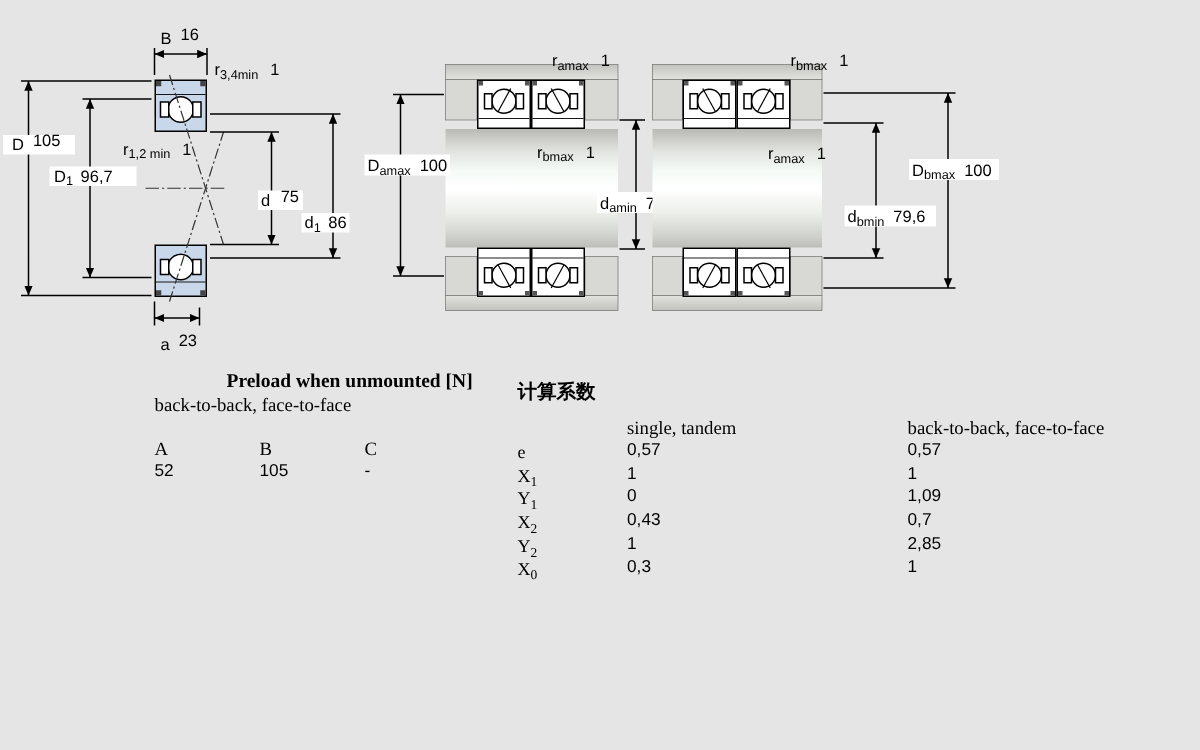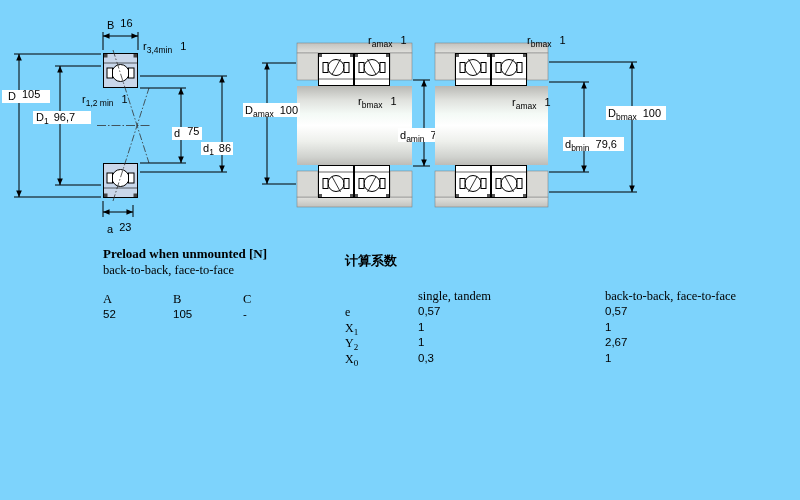--- a/index.html
+++ b/index.html
@@ -1,34 +1,34 @@
 <!DOCTYPE html>
 <html><head>
 <meta charset="utf-8">
 <style>
   html,body{margin:0;padding:0;background:#fff;}
-  #stage{position:relative;width:800px;height:500px;background:#7dd3fc;overflow:hidden;
+  #stage{position:relative;width:800px;height:500px;background:#e5e5e5;overflow:hidden;
          font-family:"Liberation Sans",sans-serif;}
   svg text{font-family:"Liberation Sans",sans-serif;font-size:11px;fill:#000;}
   svg .sub{font-size:8.5px;}
   .tbl{position:absolute;color:#000;}
   #preload-table{left:103px;top:246px;width:260px;}
-  .pt-title{font-family:"Liberation Serif",serif;font-weight:bold;font-size:13px;}
+  .pt-title{font-family:"Liberation Serif",serif;font-weight:bold;font-size:13px;margin-left:48px;}
   .pt-sub{font-family:"Liberation Serif",serif;font-size:12.5px;margin-top:1px;}
   .pt-row{position:relative;height:16px;}
   .pt-head{margin-top:14px;}
   .pt-cell{position:absolute;top:0;}
   .pt-c0{left:0;}.pt-c1{left:70px;}.pt-c2{left:140px;}
   .pt-head .pt-cell{font-family:"Liberation Serif",serif;font-size:12.5px;}
   .pt-vals .pt-cell{font-family:"Liberation Sans",sans-serif;font-size:11.5px;}
   #factors-table{left:345px;top:252px;width:440px;}
   .ft-title{font-family:Liberation Serif, serif;font-weight:bold;font-size:13px;}
   .ft-head{position:relative;height:16px;margin-top:4px;}
   .ft-row{position:relative;height:15.7px;}
-  .ft-cell{position:absolute;top:15px;white-space:nowrap;}
+  .ft-cell{position:absolute;top:4px;white-space:nowrap;}
   .ft-lab{left:0;font-family:"Liberation Serif",serif;font-size:12px;}
   .ft-v1{left:73px;}.ft-v2{left:260px;}
   .ft-head .ft-cell{font-family:"Liberation Serif",serif;font-size:12.5px;}
   .ft-row .ft-v1,.ft-row .ft-v2{font-family:Liberation Sans, sans-serif;font-size:11.5px;}
   .ft-lab sub{font-size:9px;vertical-align:-3px;line-height:0;}
 </style>
 </head>
 <body>
 
 <div id="stage">
@@ -208,23 +208,33 @@
       <span class="ft-cell ft-lab"><span>e</span><sub></sub></span>
       <span class="ft-cell ft-v1">0,57</span>
       <span class="ft-cell ft-v2">0,57</span>
     </div>
     <div class="ft-row">
       <span class="ft-cell ft-lab"><span>X</span><sub>1</sub></span>
       <span class="ft-cell ft-v1">1</span>
       <span class="ft-cell ft-v2">1</span>
     </div>
     <div class="ft-row">
+      <span class="ft-cell ft-lab"><span>Y</span><sub>1</sub></span>
+      <span class="ft-cell ft-v1">0</span>
+      <span class="ft-cell ft-v2">1,09</span>
+    </div>
+    <div class="ft-row">
+      <span class="ft-cell ft-lab"><span>X</span><sub>2</sub></span>
+      <span class="ft-cell ft-v1">0,43</span>
+      <span class="ft-cell ft-v2">0,7</span>
+    </div>
+    <div class="ft-row">
       <span class="ft-cell ft-lab"><span>Y</span><sub>2</sub></span>
       <span class="ft-cell ft-v1">1</span>
-      <span class="ft-cell ft-v2">2,67</span>
+      <span class="ft-cell ft-v2">2,85</span>
     </div>
     <div class="ft-row">
       <span class="ft-cell ft-lab"><span>X</span><sub>0</sub></span>
       <span class="ft-cell ft-v1">0,3</span>
       <span class="ft-cell ft-v2">1</span>
     </div>
   </div>
 
 </div>
 

